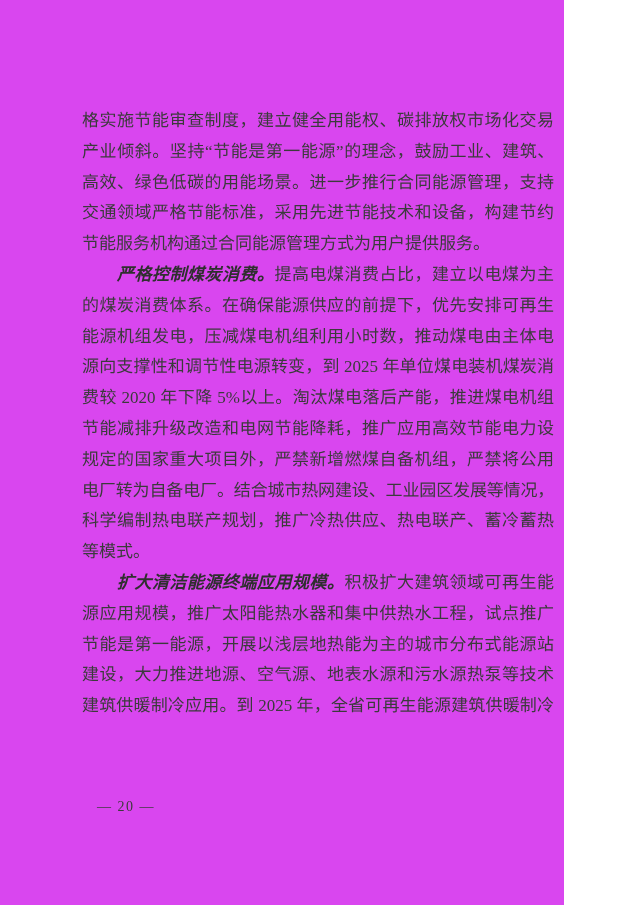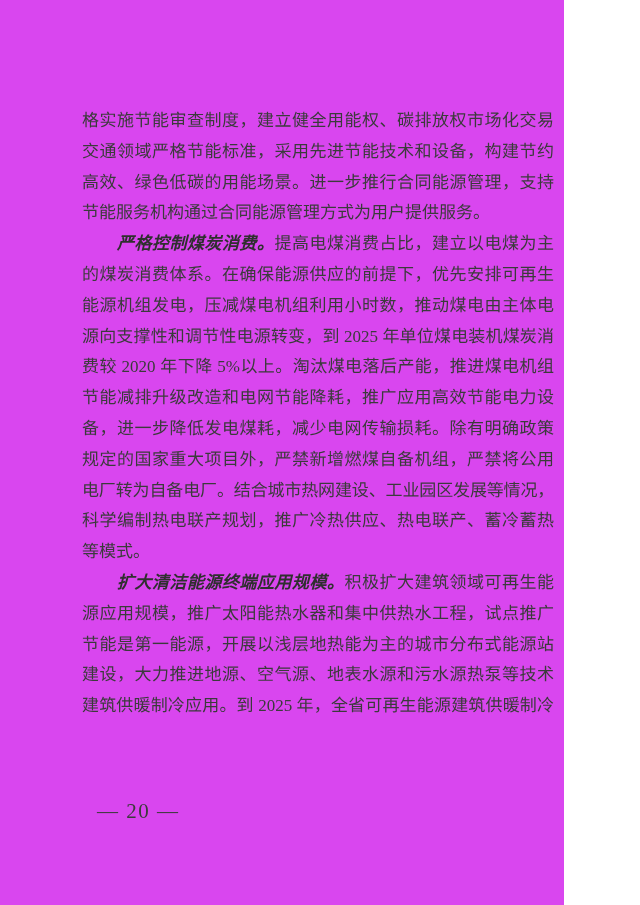--- a/index.html
+++ b/index.html
@@ -43,47 +43,47 @@
   .lead {
     font-weight: 700;
     color: #2f2f2f;
     font-family: "Liberation Sans", "DejaVu Sans", sans-serif;
     font-style: italic;
   }
   .footer {
     position: absolute;
     left: 97px;
     top: 799px;
-    font-size: 21px;
+    font-size: 14px;
     letter-spacing: 1.5px;
     color: #3b3b3b;
   }
 </style>
 </head>
 <body>
 
 <div class="page">
 
   <main class="text-block">
 
     <section class="paragraph">
       <div class="line"><span>格实施节能审查制度，建立健全用能权、碳排放权市场化交易</span></div>
+      <div class="line tight"><span>产业倾斜。坚持“节能是第一能源”的理念，鼓励工业、建筑、</span></div>
+      <div class="line"><span>高效、绿色低碳的用能场景。进一步推行合同能源管理，支持</span></div>
       <div class="line"><span>交通领域严格节能标准，采用先进节能技术和设备，构建节约</span></div>
-      <div class="line"><span>高效、绿色低碳的用能场景。进一步推行合同能源管理，支持</span></div>
       <div class="line end"><span>节能服务机构通过合同能源管理方式为用户提供服务。</span></div>
     </section>
 
     <section class="paragraph">
       <div class="line indent"><strong class="lead">严格控制煤炭消费。</strong><span>提高电煤消费占比，建立以电煤为主</span></div>
       <div class="line"><span>的煤炭消费体系。在确保能源供应的前提下，优先安排可再生</span></div>
       <div class="line"><span>能源机组发电，压减煤电机组利用小时数，推动煤电由主体电</span></div>
       <div class="line"><span>源向支撑性和调节性电源转变，到 2025 年单位煤电装机煤炭消</span></div>
       <div class="line"><span>费较 2020 年下降 5%以上。淘汰煤电落后产能，推进煤电机组</span></div>
       <div class="line"><span>节能减排升级改造和电网节能降耗，推广应用高效节能电力设</span></div>
-      <div class="line"><span>备，进一步降低发电煤耗，减少电网传输损耗。除有明确政策</span></div>
       <div class="line"><span>规定的国家重大项目外，严禁新增燃煤自备机组，严禁将公用</span></div>
       <div class="line tight"><span>电厂转为自备电厂。结合城市热网建设、工业园区发展等情况，</span></div>
       <div class="line"><span>科学编制热电联产规划，推广冷热供应、热电联产、蓄冷蓄热</span></div>
       <div class="line end"><span>等模式。</span></div>
     </section>
 
     <section class="paragraph">
       <div class="line indent"><strong class="lead">扩大清洁能源终端应用规模。</strong><span>积极扩大建筑领域可再生能</span></div>
       <div class="line"><span>源应用规模，推广太阳能热水器和集中供热水工程，试点推广</span></div>
       <div class="line"><span>节能是第一能源，开展以浅层地热能为主的城市分布式能源站</span></div>

